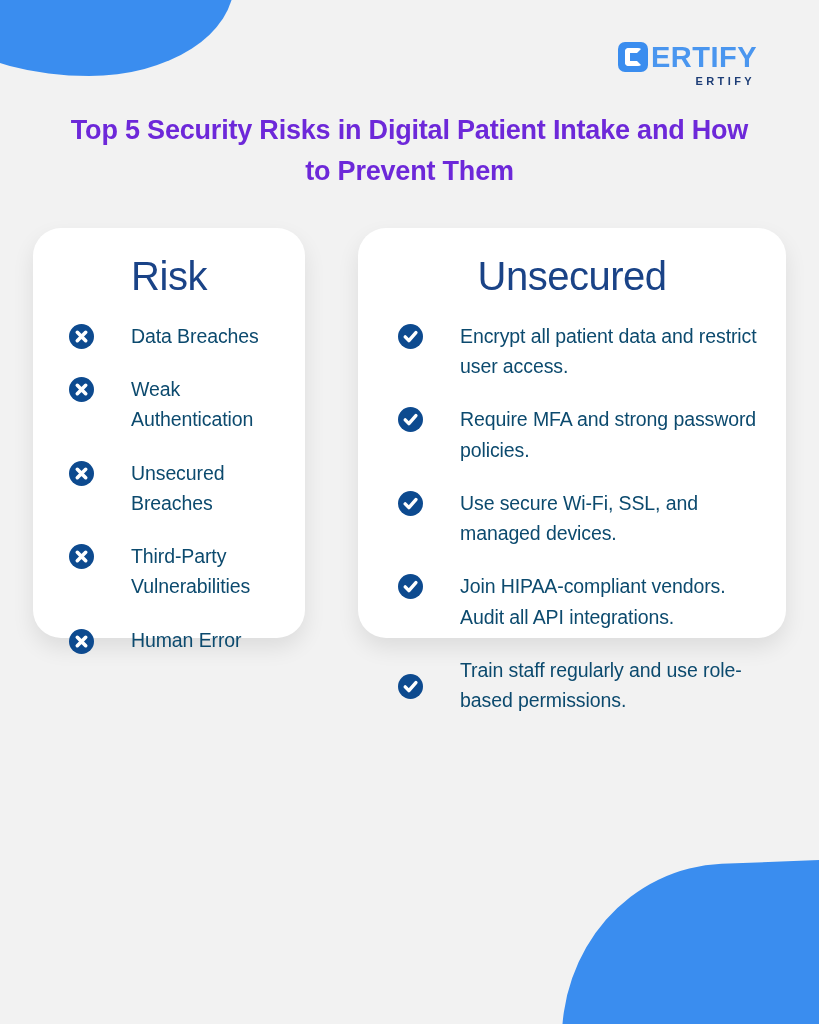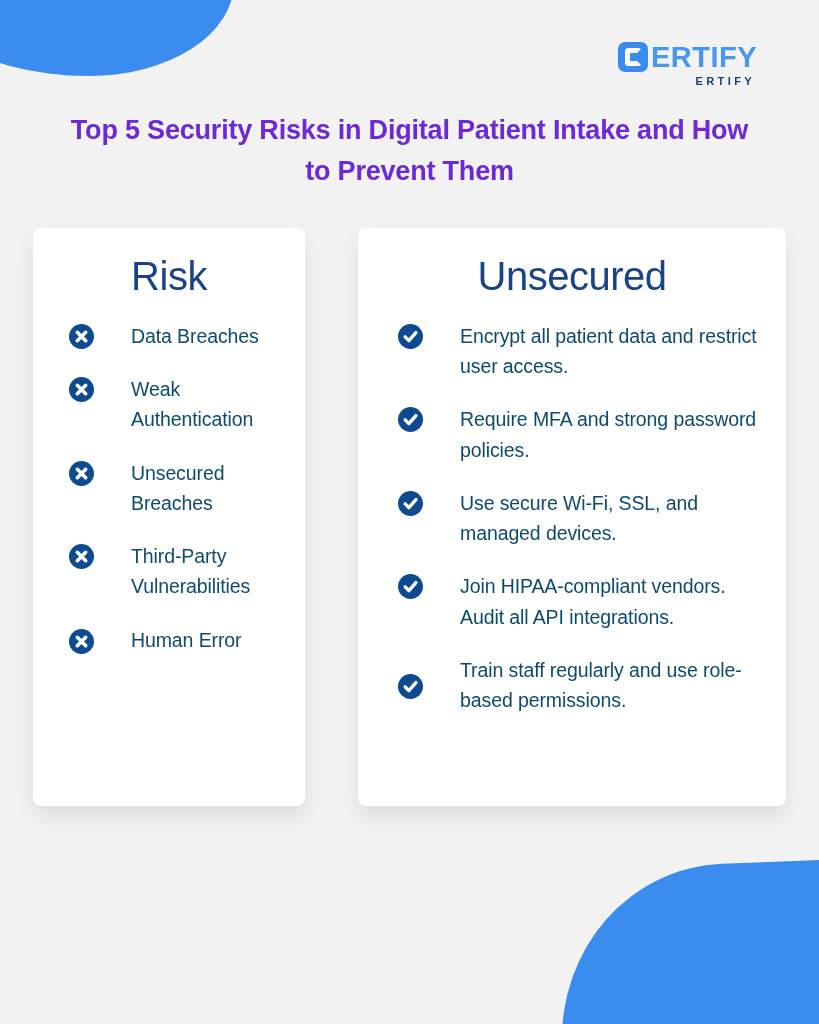--- a/index.html
+++ b/index.html
@@ -128,24 +128,24 @@
     position: absolute;
     top: 228px;
     left: 33px;
     width: 753px;
     display: flex;
     gap: 53px;
     z-index: 2;
   }
   .card {
     background: #ffffff;
-    border-radius: 8px;
+    border-radius: 28px;
     box-shadow: 0 10px 22px rgba(0,0,0,0.09);
     padding: 26px 20px 30px 20px;
-    height: 578px;
+    height: 410px;
   }
   .card-risk { width: 272px; }
   .card-mitigation { width: 428px; }
 
   .card-title {
     text-align: center;
     font-size: 40px;
     color: #1a4387;
     font-weight: normal;
     letter-spacing: -0.5px;

